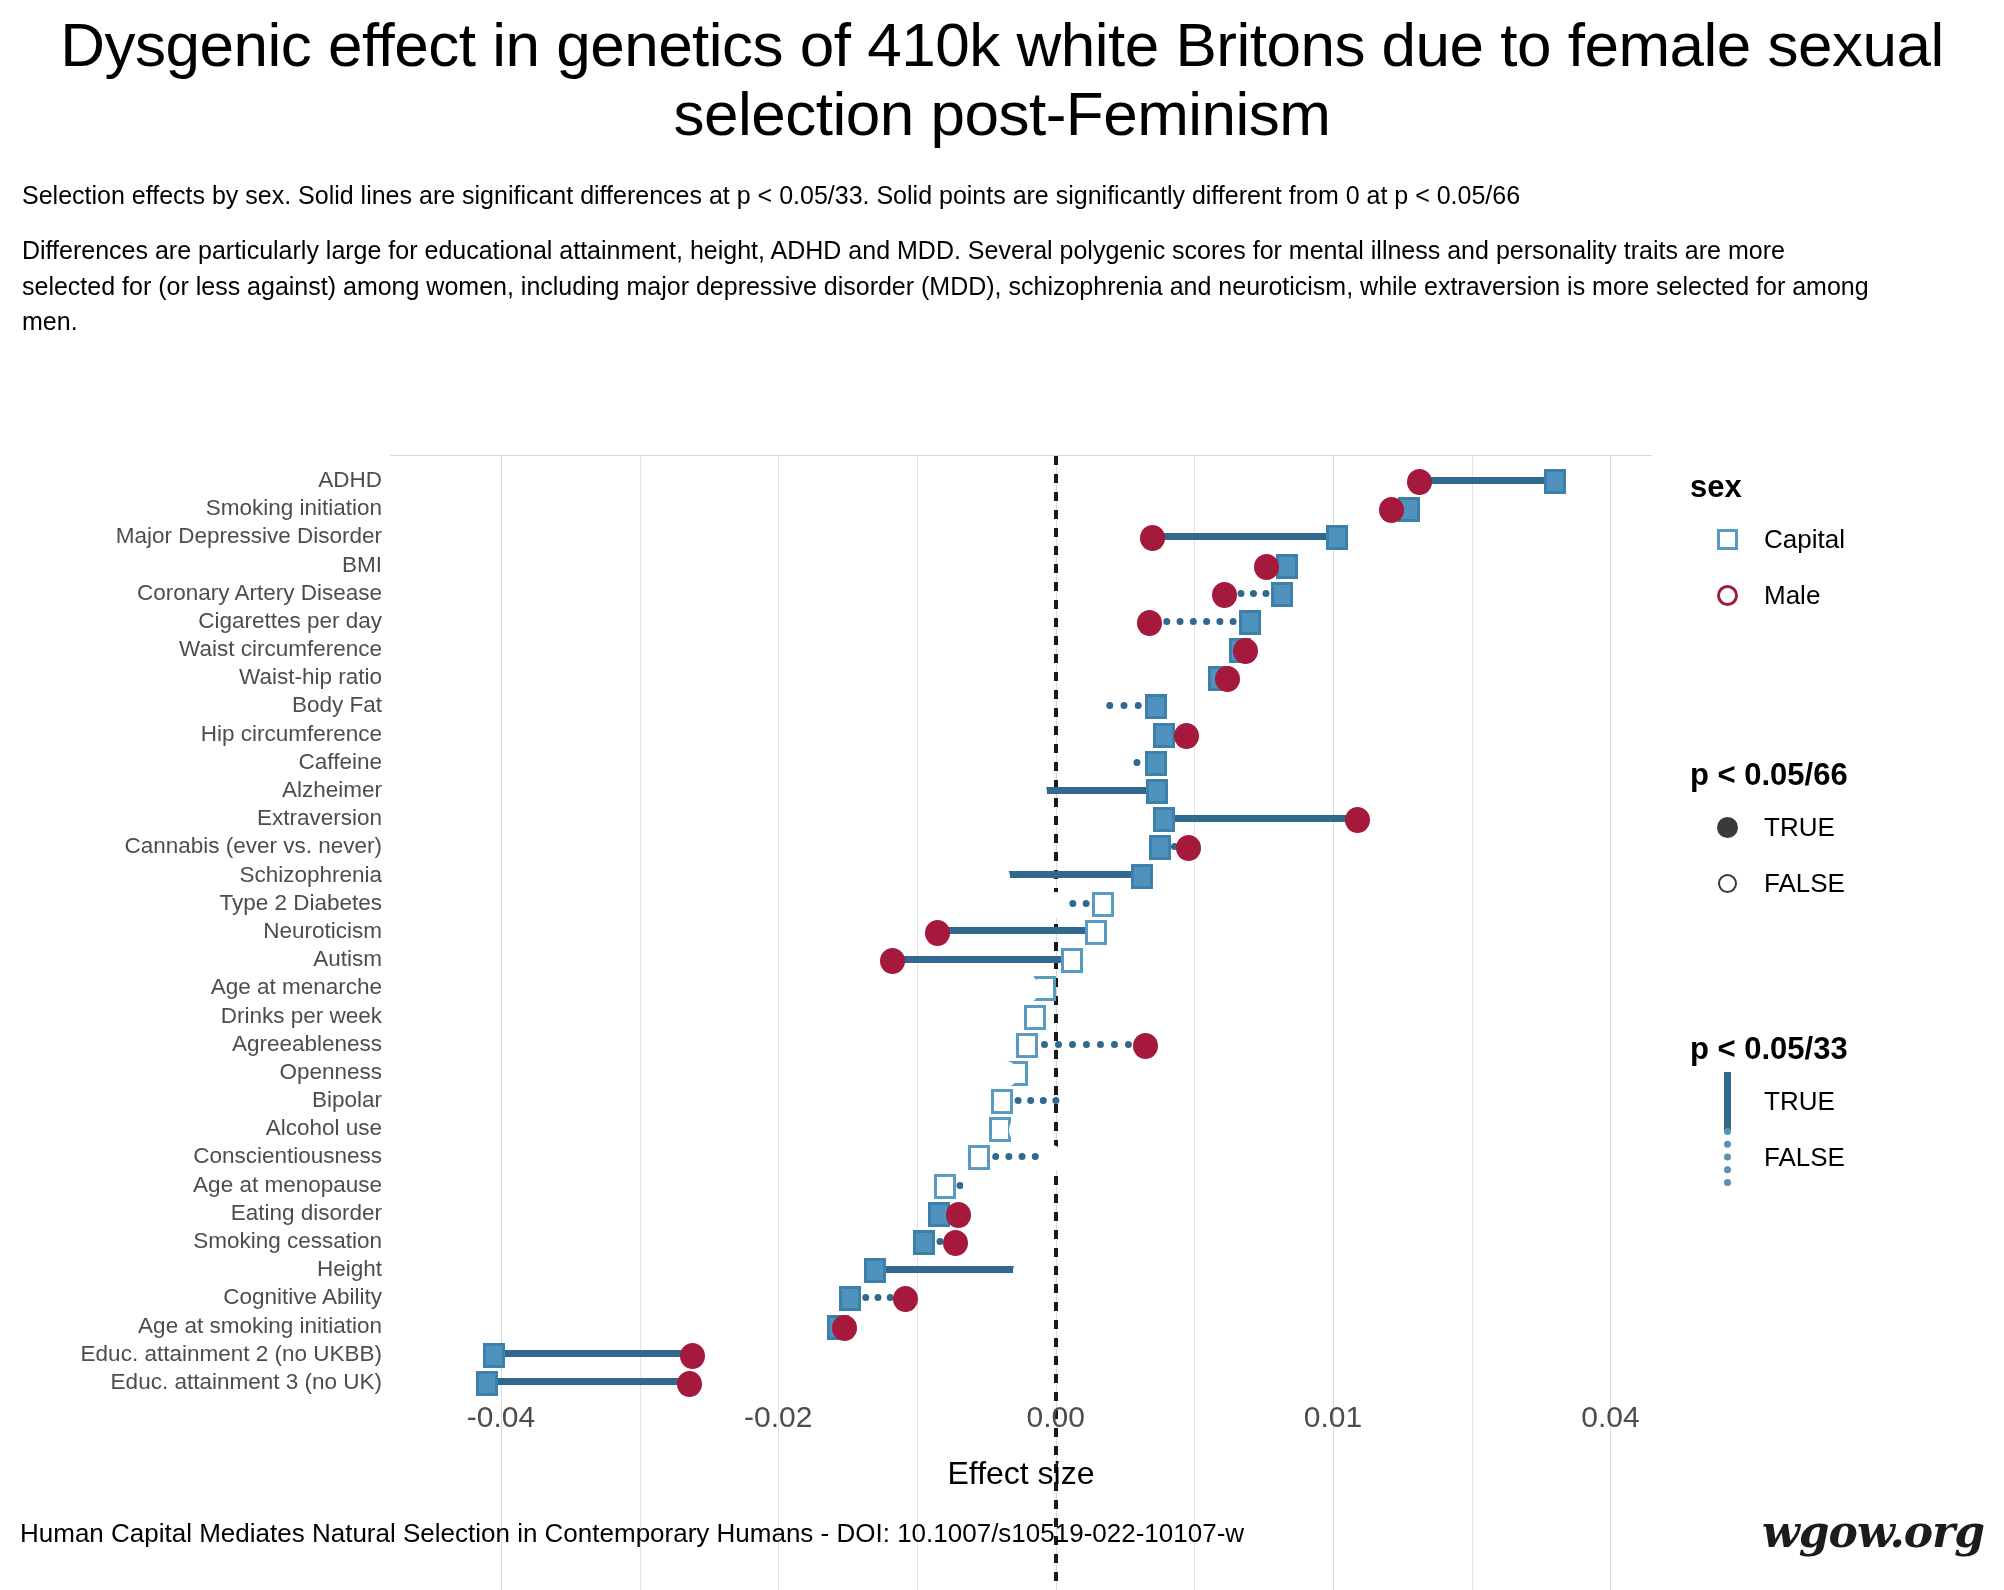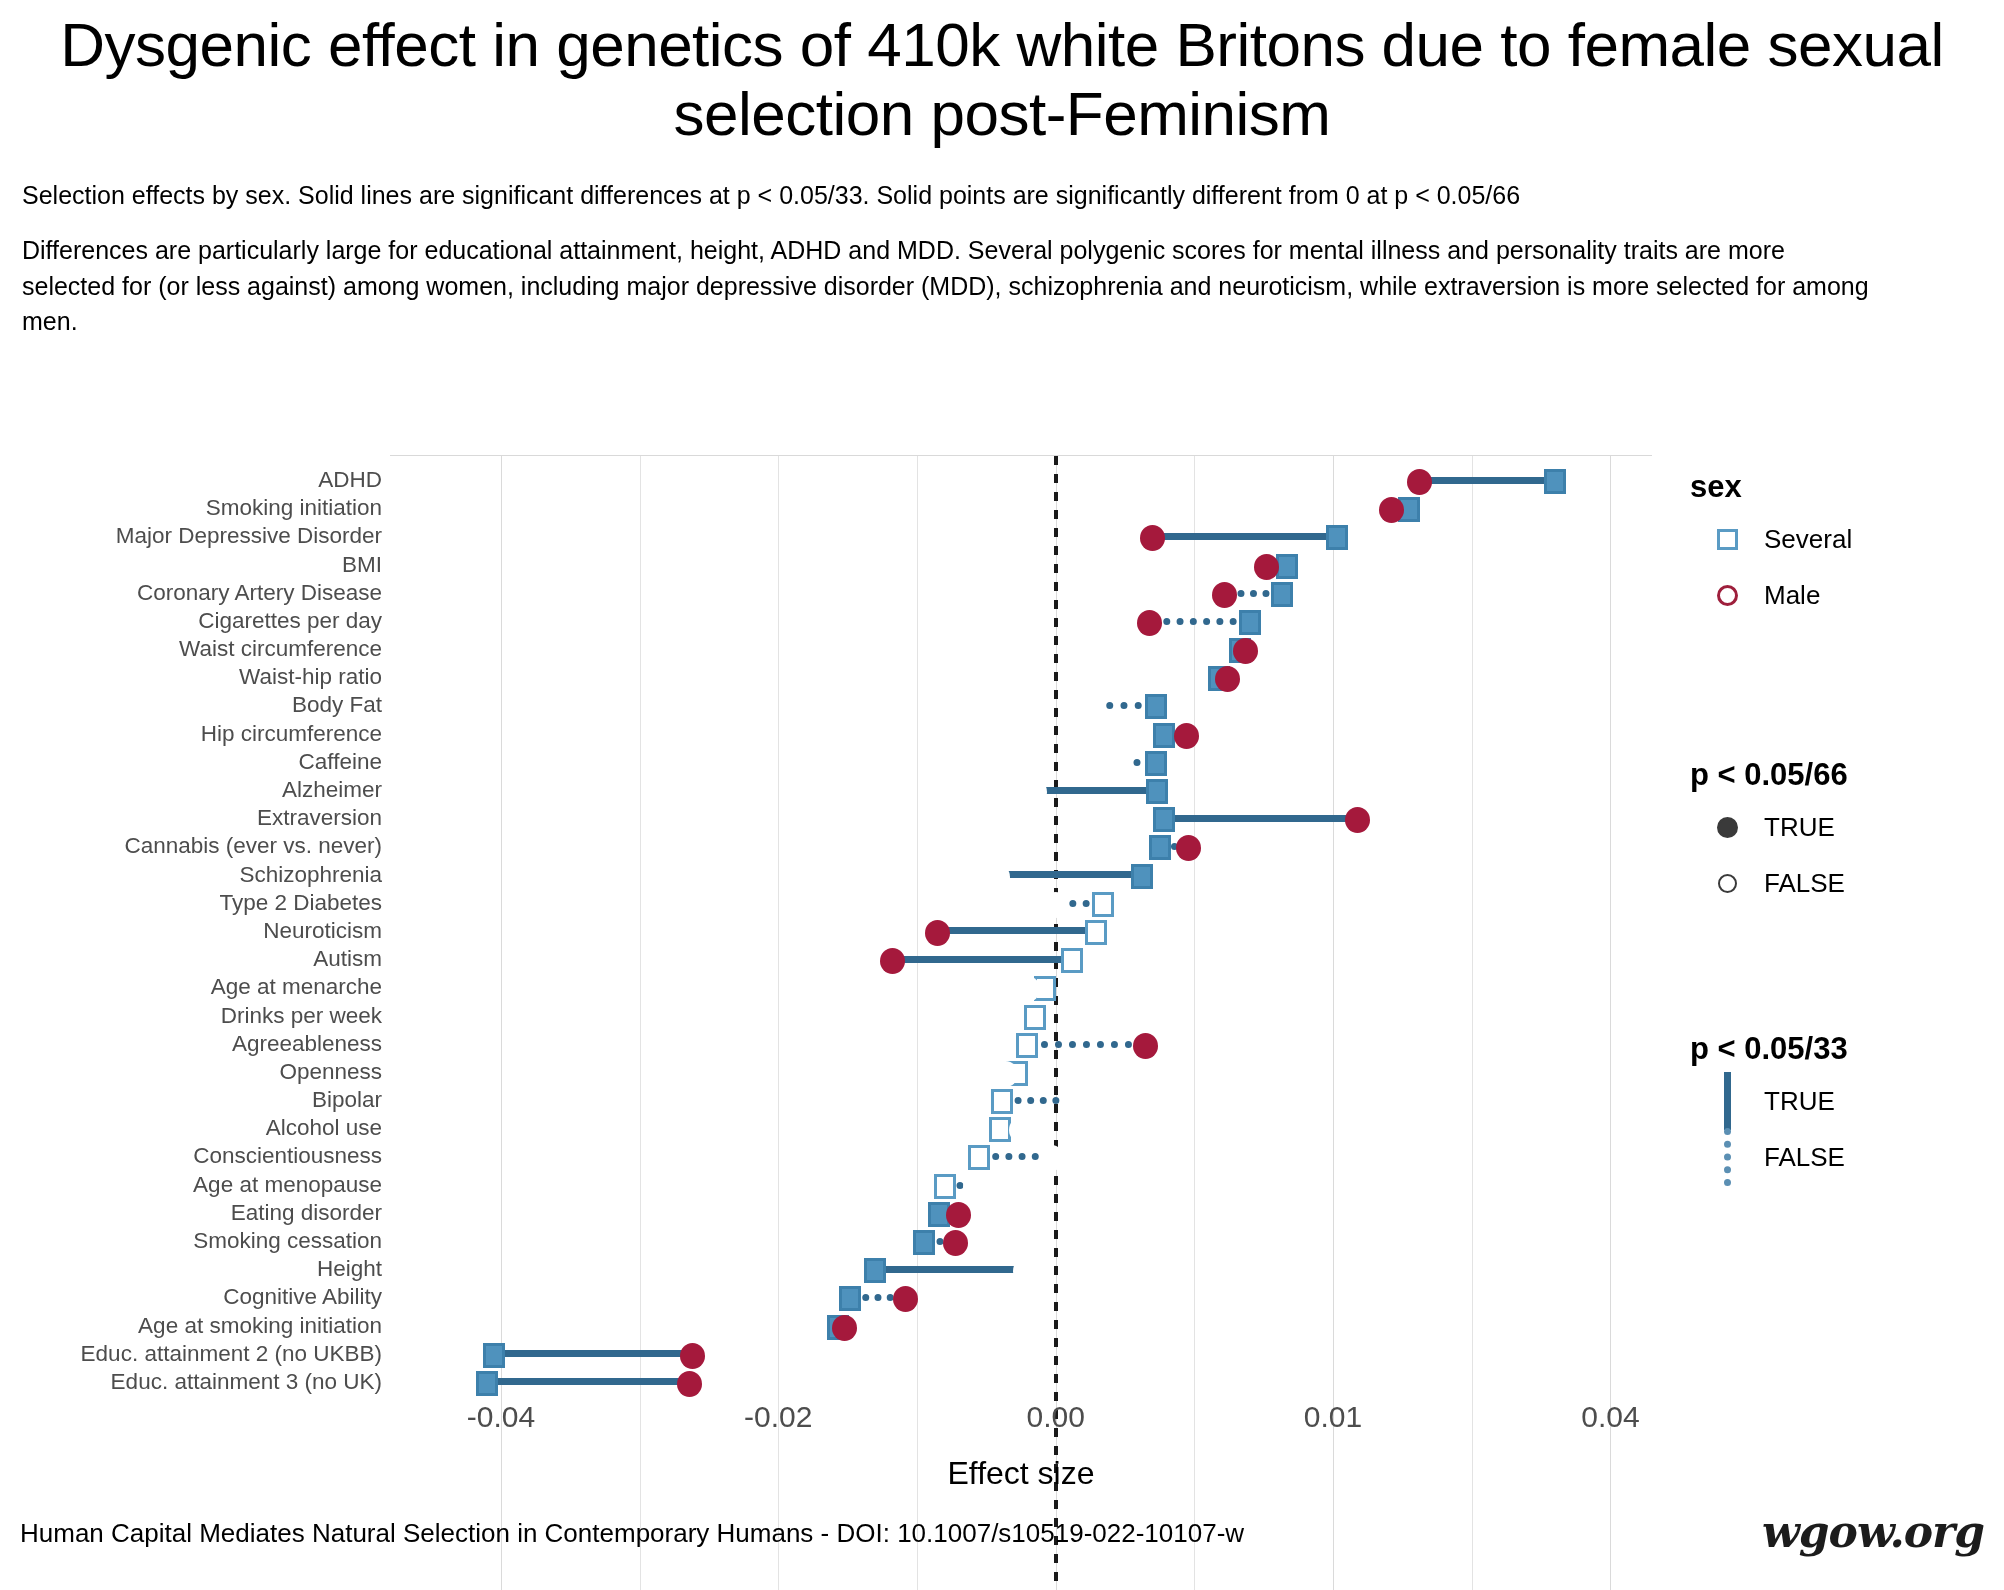--- a/index.html
+++ b/index.html
@@ -391,21 +391,21 @@
     <div id="xlabel">Effect size</div>
   </div>
 
   <div id="legend">
     <div style="height:14px"></div>
     <div class="legend-title">sex</div>
     <div class="legend-row">
       <span class="legend-key">
           <span class="k-female"></span>
         </span>
-      <span class="legend-label">Several</span>
+      <span class="legend-label">Capital</span>
     </div>
     <div class="legend-row">
       <span class="legend-key">
           <span class="k-male"></span>
         </span>
       <span class="legend-label">Male</span>
     </div>
 
     <div style="height:134px"></div>
     <div class="legend-title">p &lt; 0.05/66</div>

